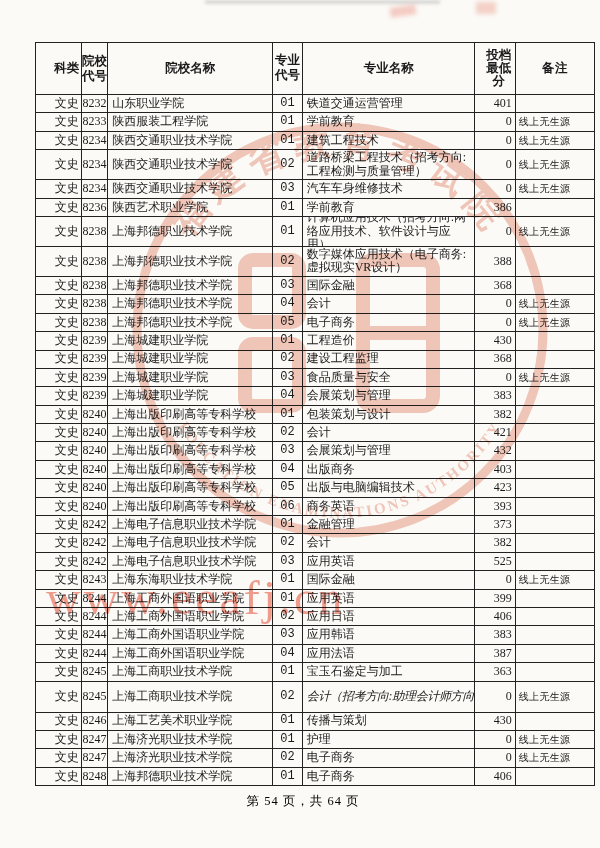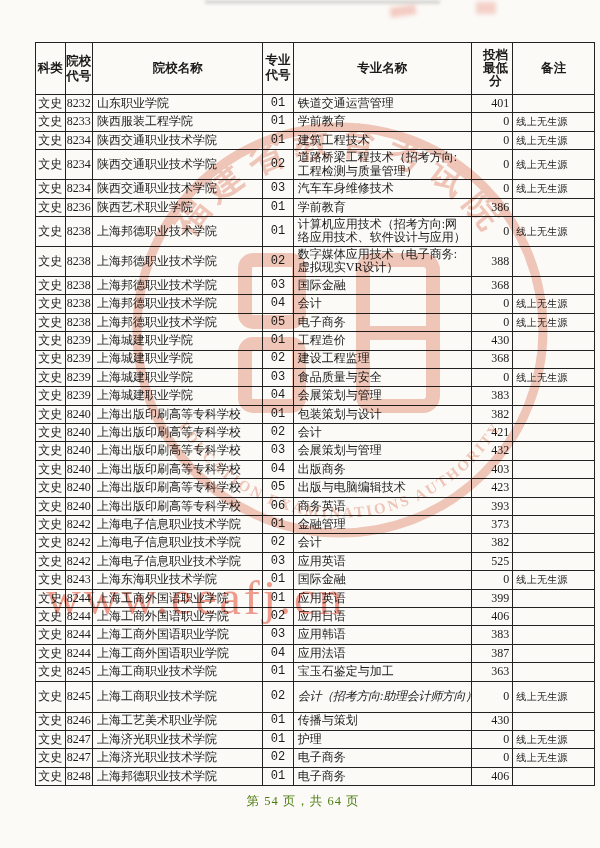--- a/index.html
+++ b/index.html
@@ -25,37 +25,37 @@
   .row.double{height:30px;}
   .row.tall{height:31px;}
   .cell{
     box-sizing:border-box;
     border-right:1px solid #222;
     display:flex;align-items:center;
     font-size:12px;line-height:13.5px;
     overflow:hidden;
   }
   .cell:last-child{border-right:none;}
-  .c1{width:30px;justify-content:center;}
+  .c1{width:30px;justify-content:center;margin-left:17px;}
   .c2{width:28px;justify-content:center;}
   .c3{width:173px;padding-left:4px;}
   .c4{width:31px;justify-content:center;font-family:Liberation Mono, monospace;}
   .c5{width:181px;padding-left:4px;padding-right:2px;}
   .c6{width:35px;justify-content:flex-end;padding-right:3px;margin-left:7px;}
   .c7{width:82px;padding-left:3px;font-size:10px;letter-spacing:.3px;}
   .hcell{
     justify-content:center;text-align:center;
     font-weight:bold;font-size:12.5px;line-height:14.5px;
     white-space:pre-line;
   }
   .fit{font-size:12px;white-space:nowrap;letter-spacing:-.3px;font-style:italic;}
   
   .footer{
     position:absolute;left:153px;top:793px;width:300px;
-    text-align:center;font-size:12.5px;letter-spacing:1px;color:#4d7c0f;
+    text-align:center;font-size:12.5px;letter-spacing:1px;color:#000000;
   }
   
   .stamp{
     position:absolute;left:120px;top:110px;width:440px;height:440px;
     opacity:.34;mix-blend-mode:multiply;pointer-events:none;
   }
   
   .urlmark{
     position:absolute;left:46px;top:570px;width:550px;
     font-family:Liberation Serif, serif;

